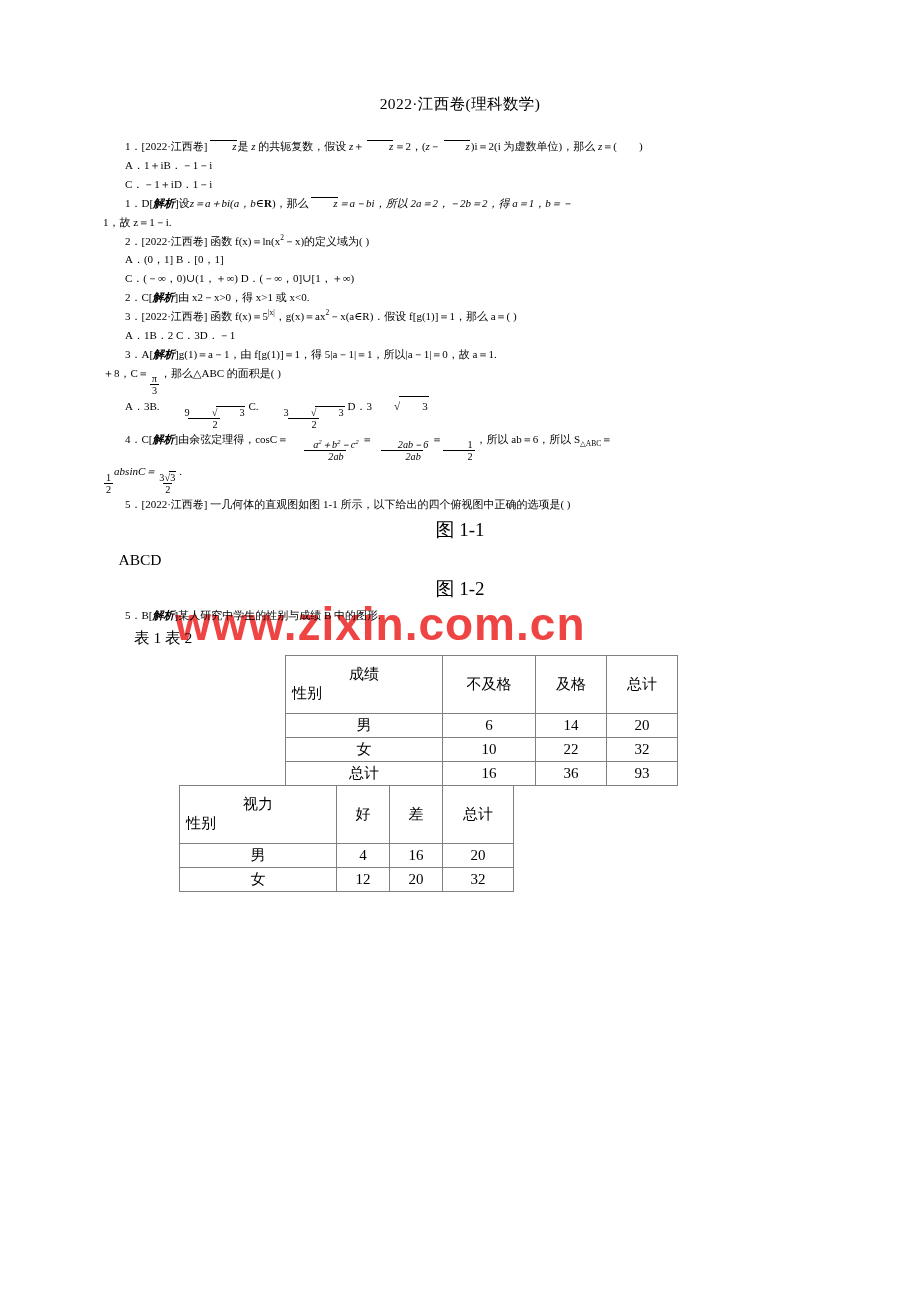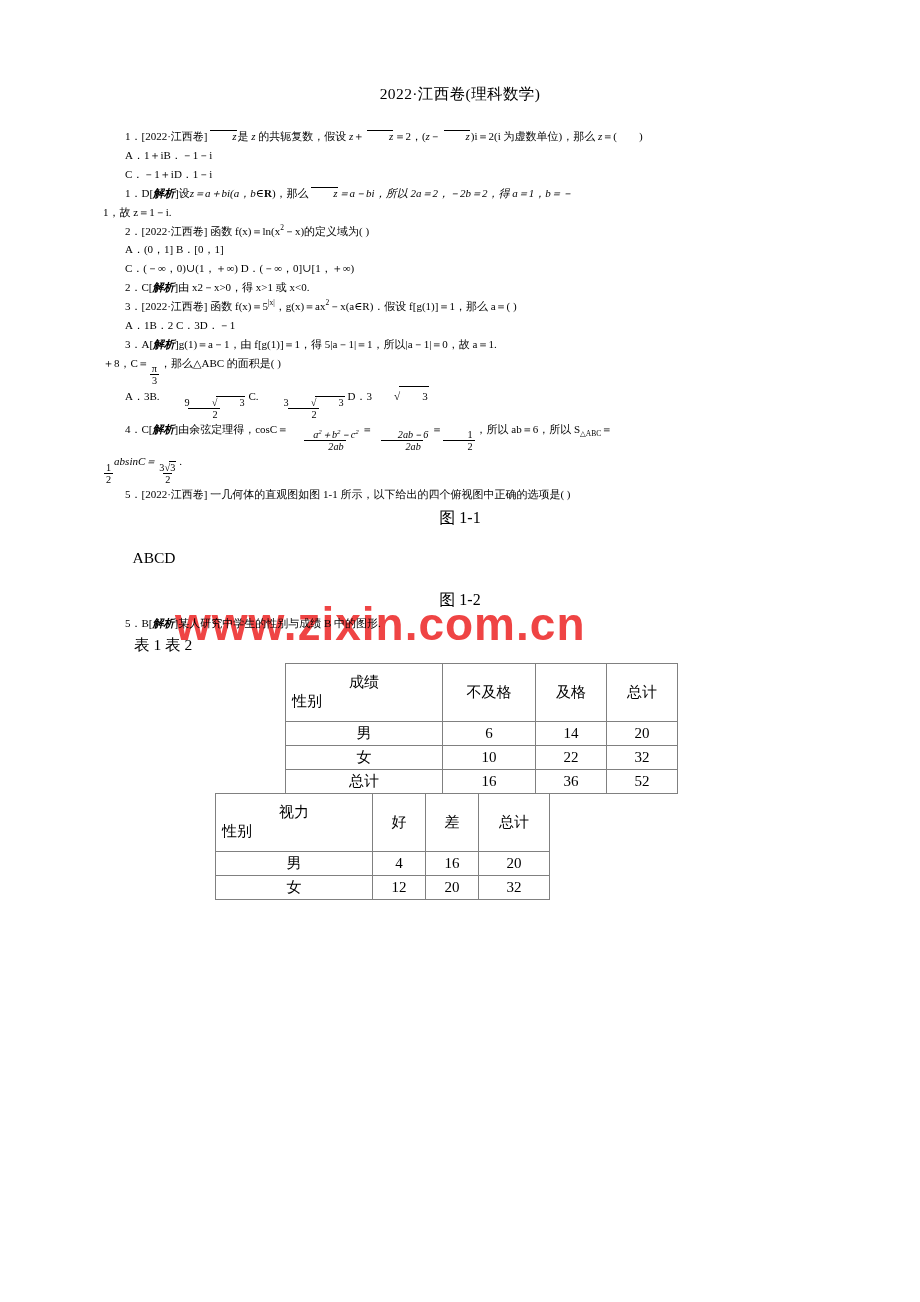--- a/index.html
+++ b/index.html
@@ -32,21 +32,21 @@
     letter-spacing: 1px;
     color: #ef4444;
     white-space: nowrap;
     user-select: none;
     pointer-events: none;
     z-index: 0;
   }
   .content {
     position: absolute;
     left: 103px;
-    top: 84px;
+    top: 94px;
     width: 714px;
     z-index: 2;
   }
   .doc-title {
     text-align: center;
     font-size: 15.5px;
     margin: 0 0 22px 0;
     letter-spacing: 0.4px;
   }
   p.para {
@@ -90,28 +90,28 @@
   }
   .sqrt .rad { font-size: 1.02em; }
   .sqrt .bar {
     display: inline-block;
     border-top: 1px solid #000;
     padding: 0 1px;
     margin-left: -1px;
   }
   .fig-center {
     text-align: center;
-    font-size: 16px;
+    font-size: 19px;
     line-height: 1.72;
     margin: 0;
   }
   .abcd {
     font-size: 15.5px;
     line-height: 1.72;
-    margin: 14px;
+    margin: 0;
     text-indent: 1em;
   }
   .tbl-label {
     font-size: 15.5px;
     line-height: 1.72;
     margin: 0;
     text-indent: 2em;
   }
   .tables-wrap {
     position: relative;
@@ -126,21 +126,21 @@
     border: 1px solid #808080;
     text-align: center;
     vertical-align: middle;
     font-weight: normal;
     padding: 2px 4px;
   }
   .t1 {
     margin-left: 182px;
   }
   .t2 {
-    margin-left: 112px;
+    margin-left: 76px;
     margin-top: -1px;
     padding-left: 25px;
   }
   .hdr-split {
     line-height: 1.28;
     padding: 4px 6px 5px 6px !important;
   }
   .hdr-split .r1 { display: block; text-align: center; }
   .hdr-split .r2 { display: block; text-align: left; }
   .c-label { width: 144px; }
@@ -243,21 +243,21 @@
         <tr class="row-h">
           <td>女</td>
           <td>10</td>
           <td>22</td>
           <td>32</td>
         </tr>
         <tr class="row-h">
           <td>总计</td>
           <td>16</td>
           <td>36</td>
-          <td>52</td>
+          <td>93</td>
         </tr>
       </tbody>
         </table>
 
       <table class="stat t2">
         <tbody>
             <tr>
           <td class="c-label hdr-split hdr-h">
             <span class="r1">视力</span>
             <span class="r2">性别</span>

